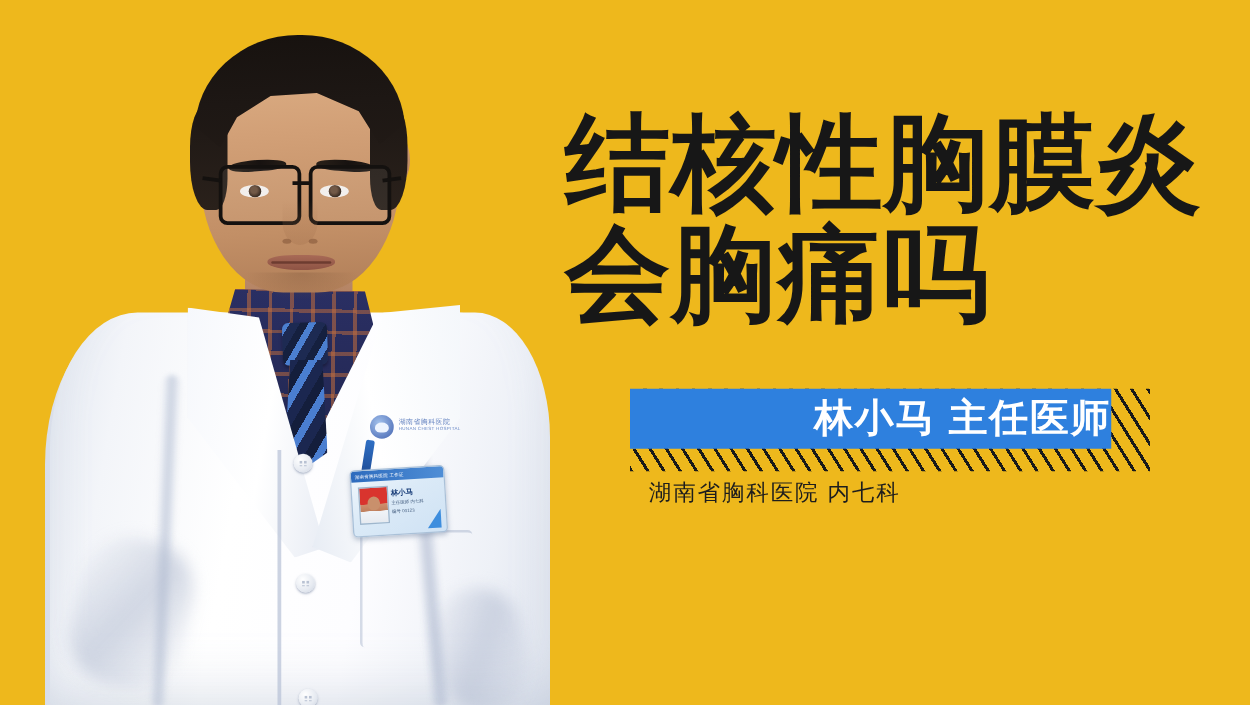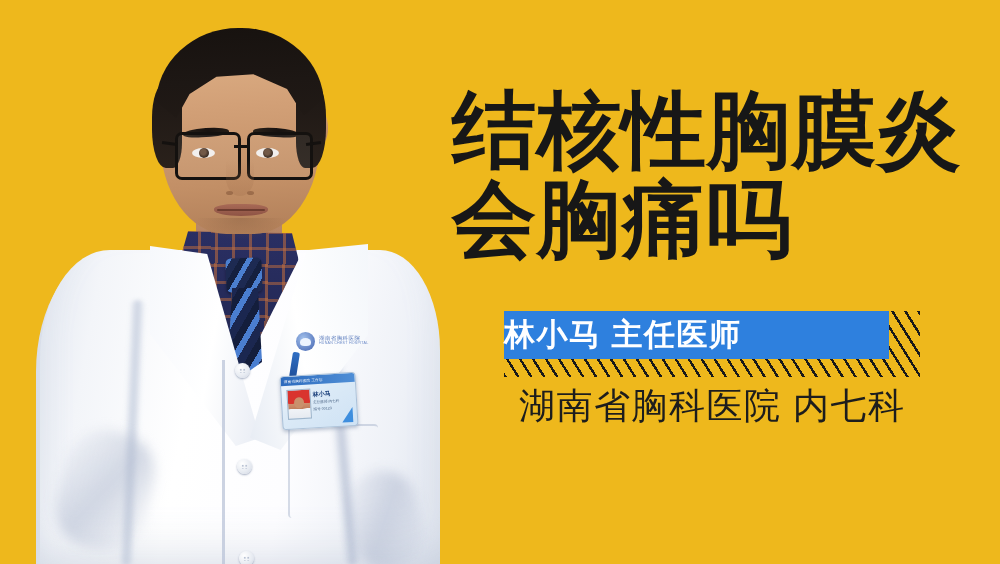--- a/index.html
+++ b/index.html
@@ -275,30 +275,30 @@
     position:absolute;left:0;top:0;width:416px;height:66px;
     background:repeating-linear-gradient(58deg,
         #1a1a1a 0 2.4px,
         rgba(0,0,0,0) 2.4px 11px);
   }
   .hatch-mask-l{
     position:absolute;left:0;top:0;width:10px;height:48px;background:#EEB81C;
   }
   .banner{
     position:absolute;left:0;top:0;width:385px;height:48px;
-    background:#2E80DE;display:flex;align-items:center;justify-content:flex-start;
+    background:#2E80DE;display:flex;align-items:center;justify-content:flex-end;
   }
   .banner span{
     color:#ffffff;font-size:31px;font-weight:bold;letter-spacing:1.5px;
     white-space:nowrap;
   }
 
   .hospital{
     position:absolute;left:519px;top:382px;width:420px;
-    font-size:36px;color:#1d1d1d;letter-spacing:1.5px;white-space:nowrap;
+    font-size:18px;color:#1d1d1d;letter-spacing:1.5px;white-space:nowrap;
   }
 
   
   .watermark{
     position:absolute;left:54px;top:512px;
     font-size:36px;letter-spacing:1px;
     color:#9ec9d8;opacity:.55;font-weight:300;
     user-select:none;
   }
 </style>

